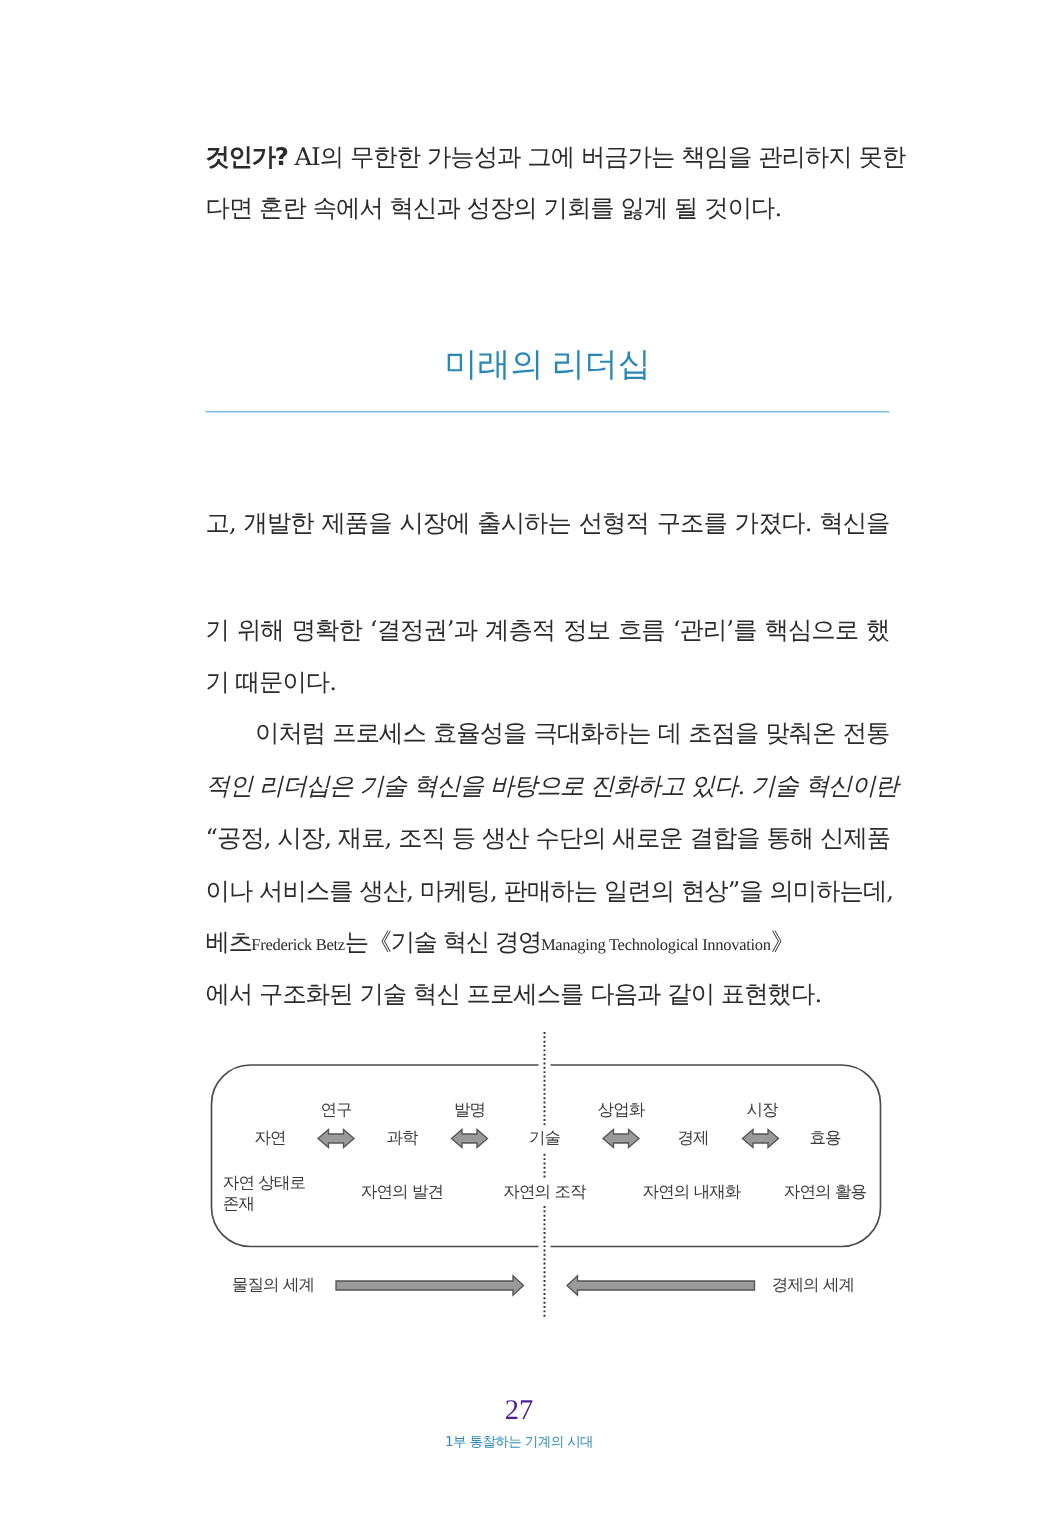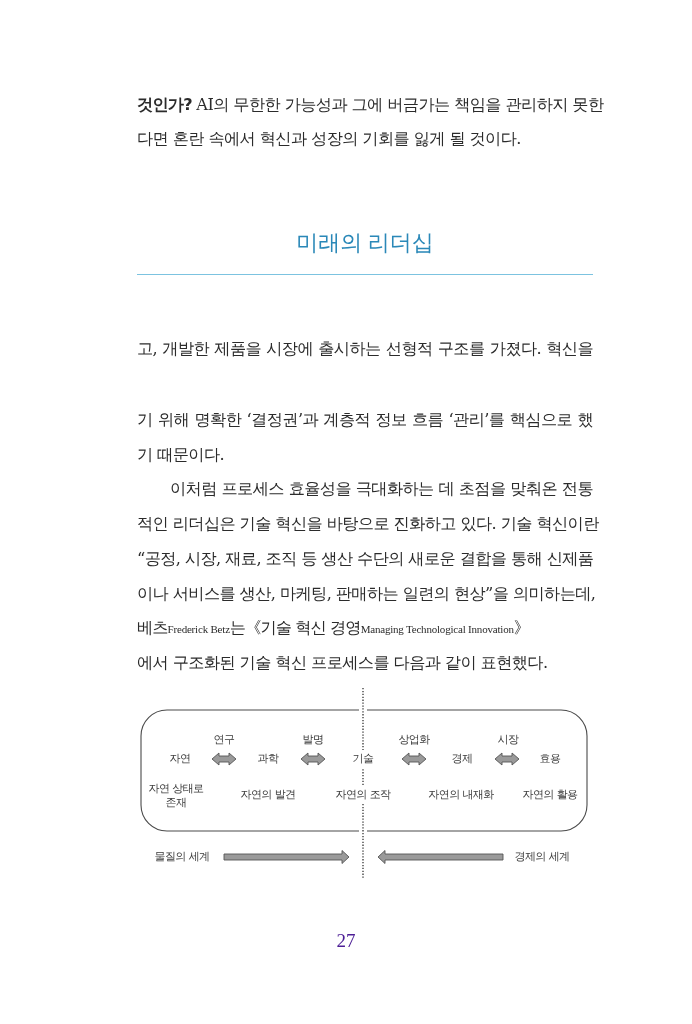--- a/index.html
+++ b/index.html
@@ -27,21 +27,21 @@
     .heading-rule {
       position: absolute; left: 137px; top: 274px; width: 456px; height: 0;
       border-top: 1.3px solid #7cc3e0;
     }
     
     .diagram { position: absolute; left: 0; top: 0; width: 692px; height: 1024px; }
     .dlabel {
       position: absolute; font-family: "DejaVu Sans", sans-serif;
       font-size: 11px; line-height: 14px; color: #3a3a3a;
       letter-spacing: -0.6px; white-space: nowrap; transform: translateX(-50%);
-      text-align: center;
+      text-align: left;
     }
     .footer-num {
       position: absolute; left: 0; width: 692px; top: 930px; text-align: center;
       font-family: "Liberation Serif", serif; font-size: 19px; color: #4c1d95;
     }
     .footer-title {
       position: absolute; left: 0; width: 692px; top: 955px; text-align: center;
       font-family: "DejaVu Sans", sans-serif; font-size: 9px; color: #2a88b8;
       letter-spacing: -0.4px;
     }
@@ -57,21 +57,21 @@
   <div class="body-line" style="top:128px;">다면 혼란 속에서 혁신과 성장의 기회를 잃게 될 것이다.</div>
 
   <div class="heading">미래의 리더십</div>
   <div class="heading-rule"></div>
 
   <div class="body-line justify" style="top:338px;">고, 개발한 제품을 시장에 출시하는 선형적 구조를 가졌다. 혁신을</div>
   <div class="body-line justify" style="top:409px;">기 위해 명확한 ‘결정권’과 계층적 정보 흐름 ‘관리’를 핵심으로 했</div>
   <div class="body-line" style="top:444px;">기 때문이다.</div>
 
   <div class="body-line justify" style="top:478px; left:170px; width:423px;">이처럼 프로세스 효율성을 극대화하는 데 초점을 맞춰온 전통</div>
-  <div class="body-line justify" style="top:513px;">적인 리더십은 기술 혁신을 바탕으로 진화하고 있다. 기술 혁신이란</div>
+  <div class="body-line justify" style="top:513px;font-style:italic;">적인 리더십은 기술 혁신을 바탕으로 진화하고 있다. 기술 혁신이란</div>
   <div class="body-line justify" style="top:548px;">“공정, 시장, 재료, 조직 등 생산 수단의 새로운 결합을 통해 신제품</div>
   <div class="body-line justify" style="top:583px;">이나 서비스를 생산, 마케팅, 판매하는 일련의 현상”을 의미하는데,</div>
   <div class="body-line" style="top:617px; letter-spacing:-0.9px;">
     <span>베츠</span><span class="en">Frederick Betz</span><span>는《기술 혁신 경영</span><span class="en">Managing Technological Innovation</span><span>》</span>
   </div>
   <div class="body-line" style="top:652px;">에서 구조화된 기술 혁신 프로세스를 다음과 같이 표현했다.</div>
 
   <div class="diagram">
     <svg width="692" height="1024" style="position:absolute;left:0;top:0;">
 
@@ -115,13 +115,14 @@
     <div class="dlabel" style="left:268px; top:788px;">자연의 발견</div>
     <div class="dlabel" style="left:363px; top:788px;">자연의 조작</div>
     <div class="dlabel" style="left:461px; top:788px;">자연의 내재화</div>
     <div class="dlabel" style="left:550px; top:788px;">자연의 활용</div>
 
     <div class="dlabel" style="left:182px; top:850px;">물질의 세계</div>
     <div class="dlabel" style="left:542px; top:850px;">경제의 세계</div>
   </div>
 
   <div class="footer-num">27</div>
+  <div class="footer-title">1부  통찰하는 기계의 시대</div>
 </div>
 
 </body></html>

